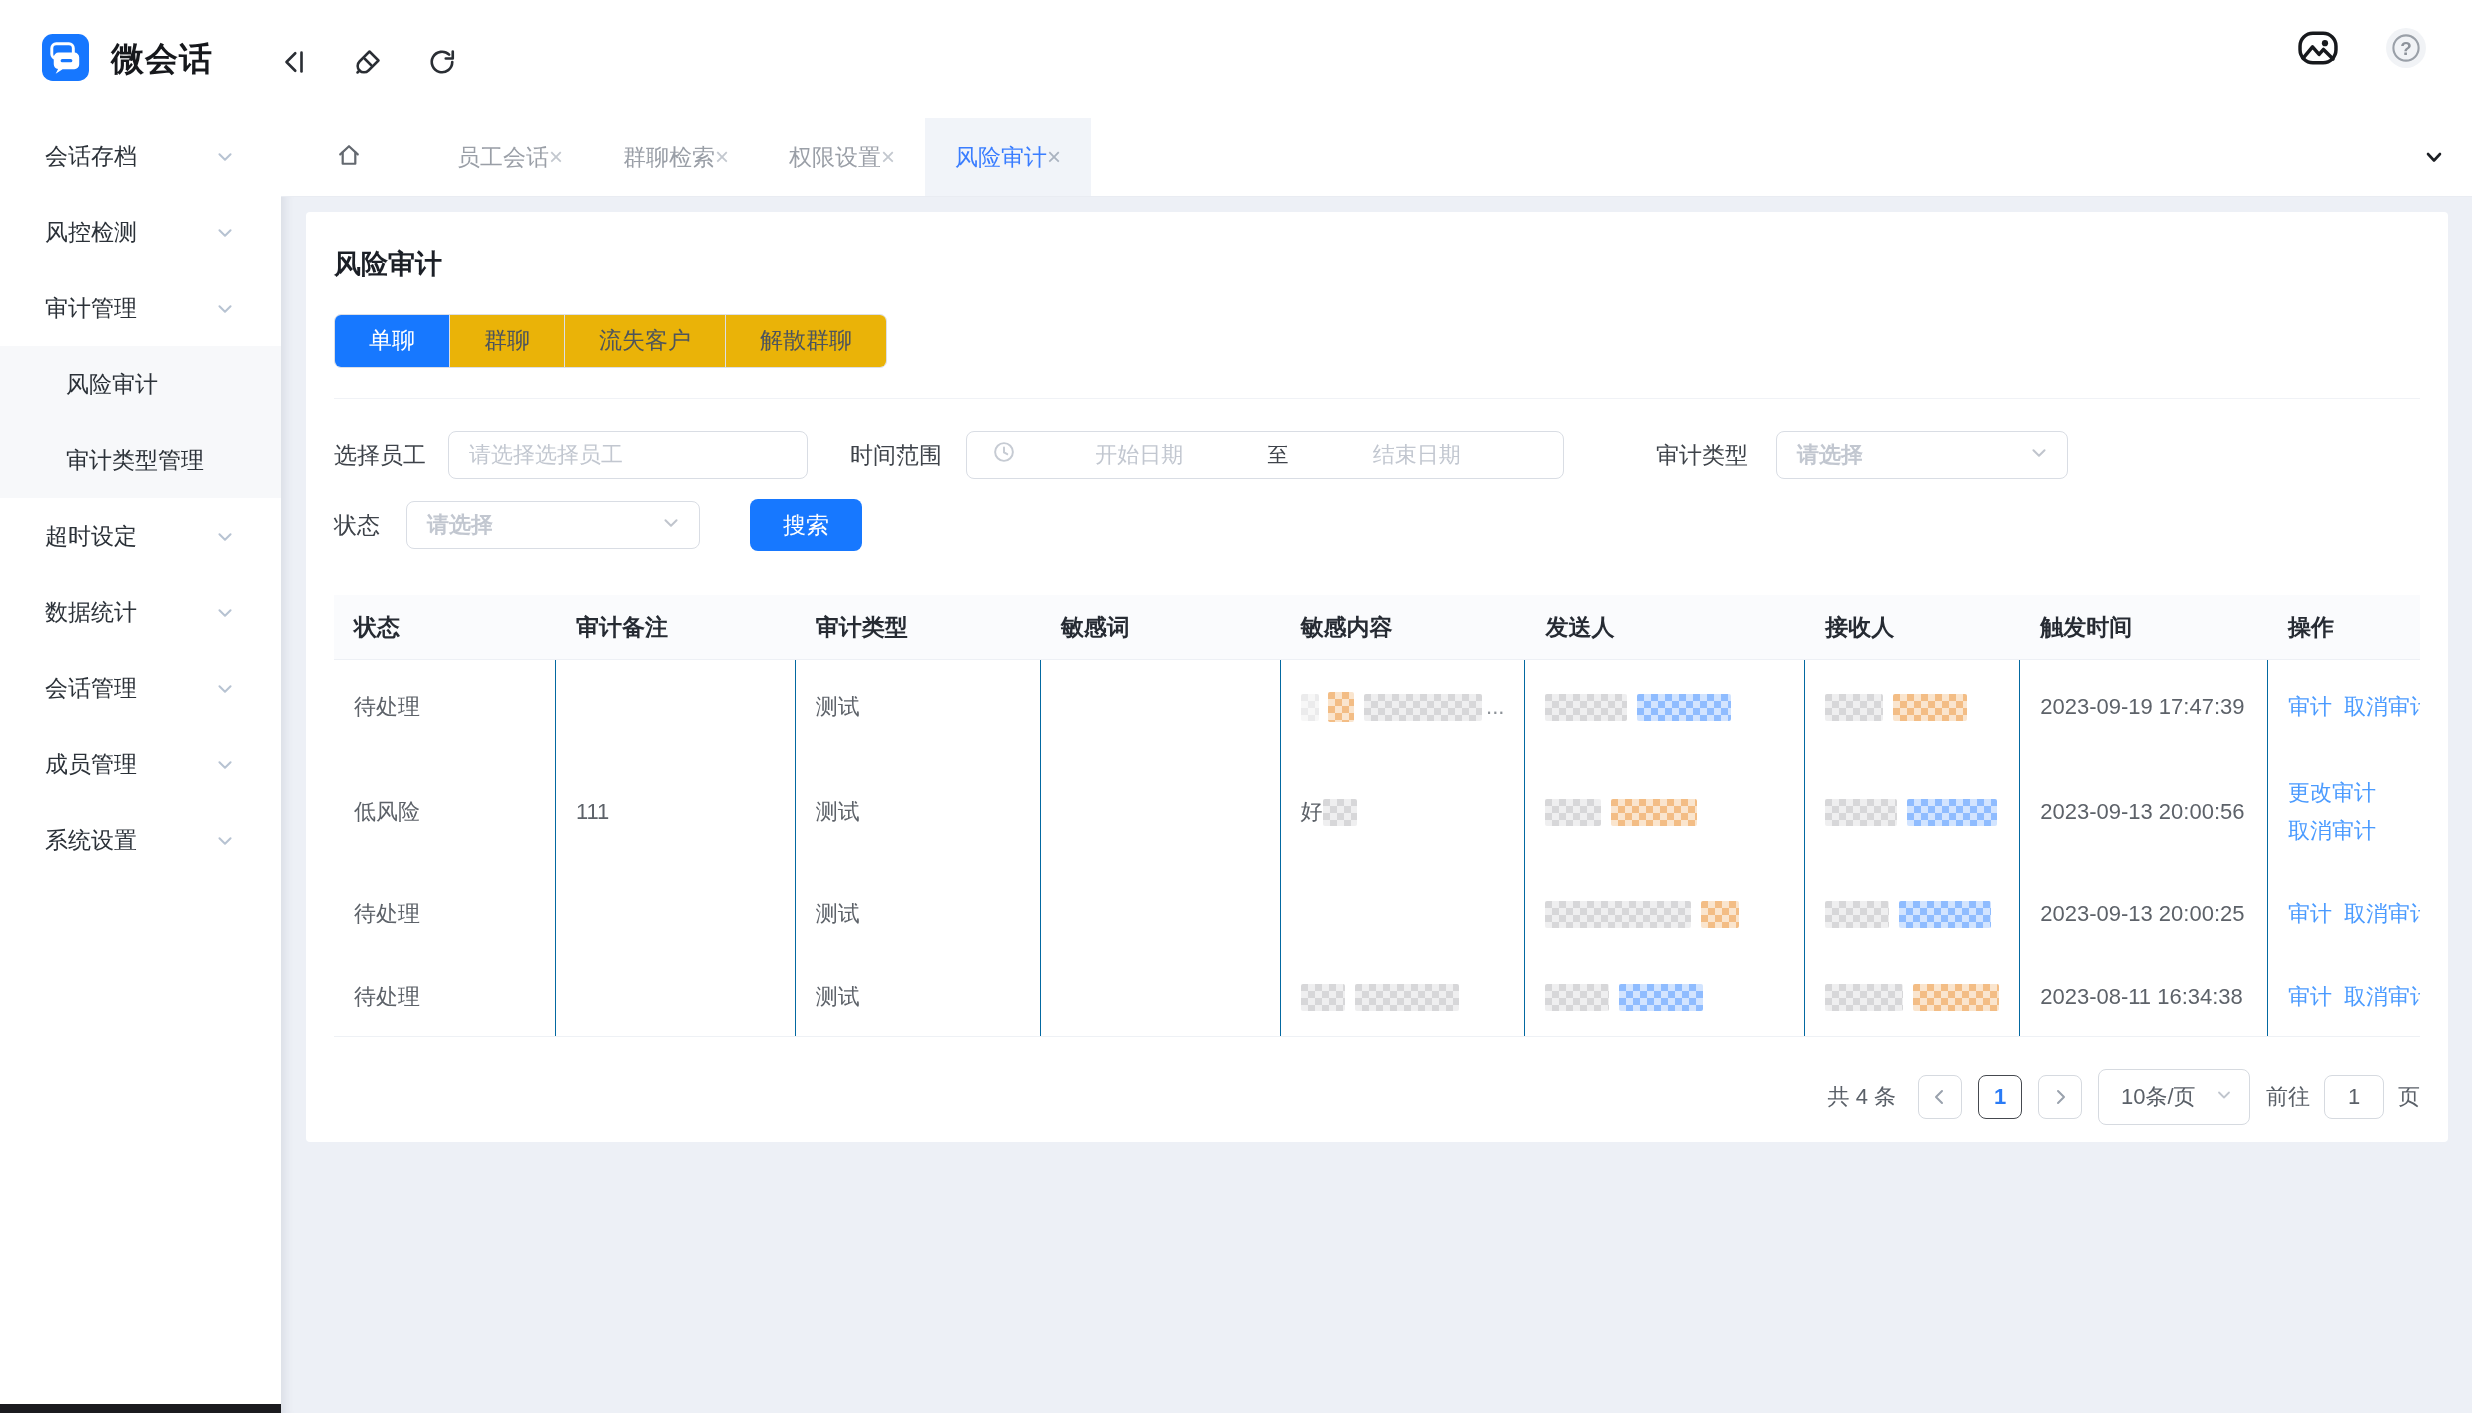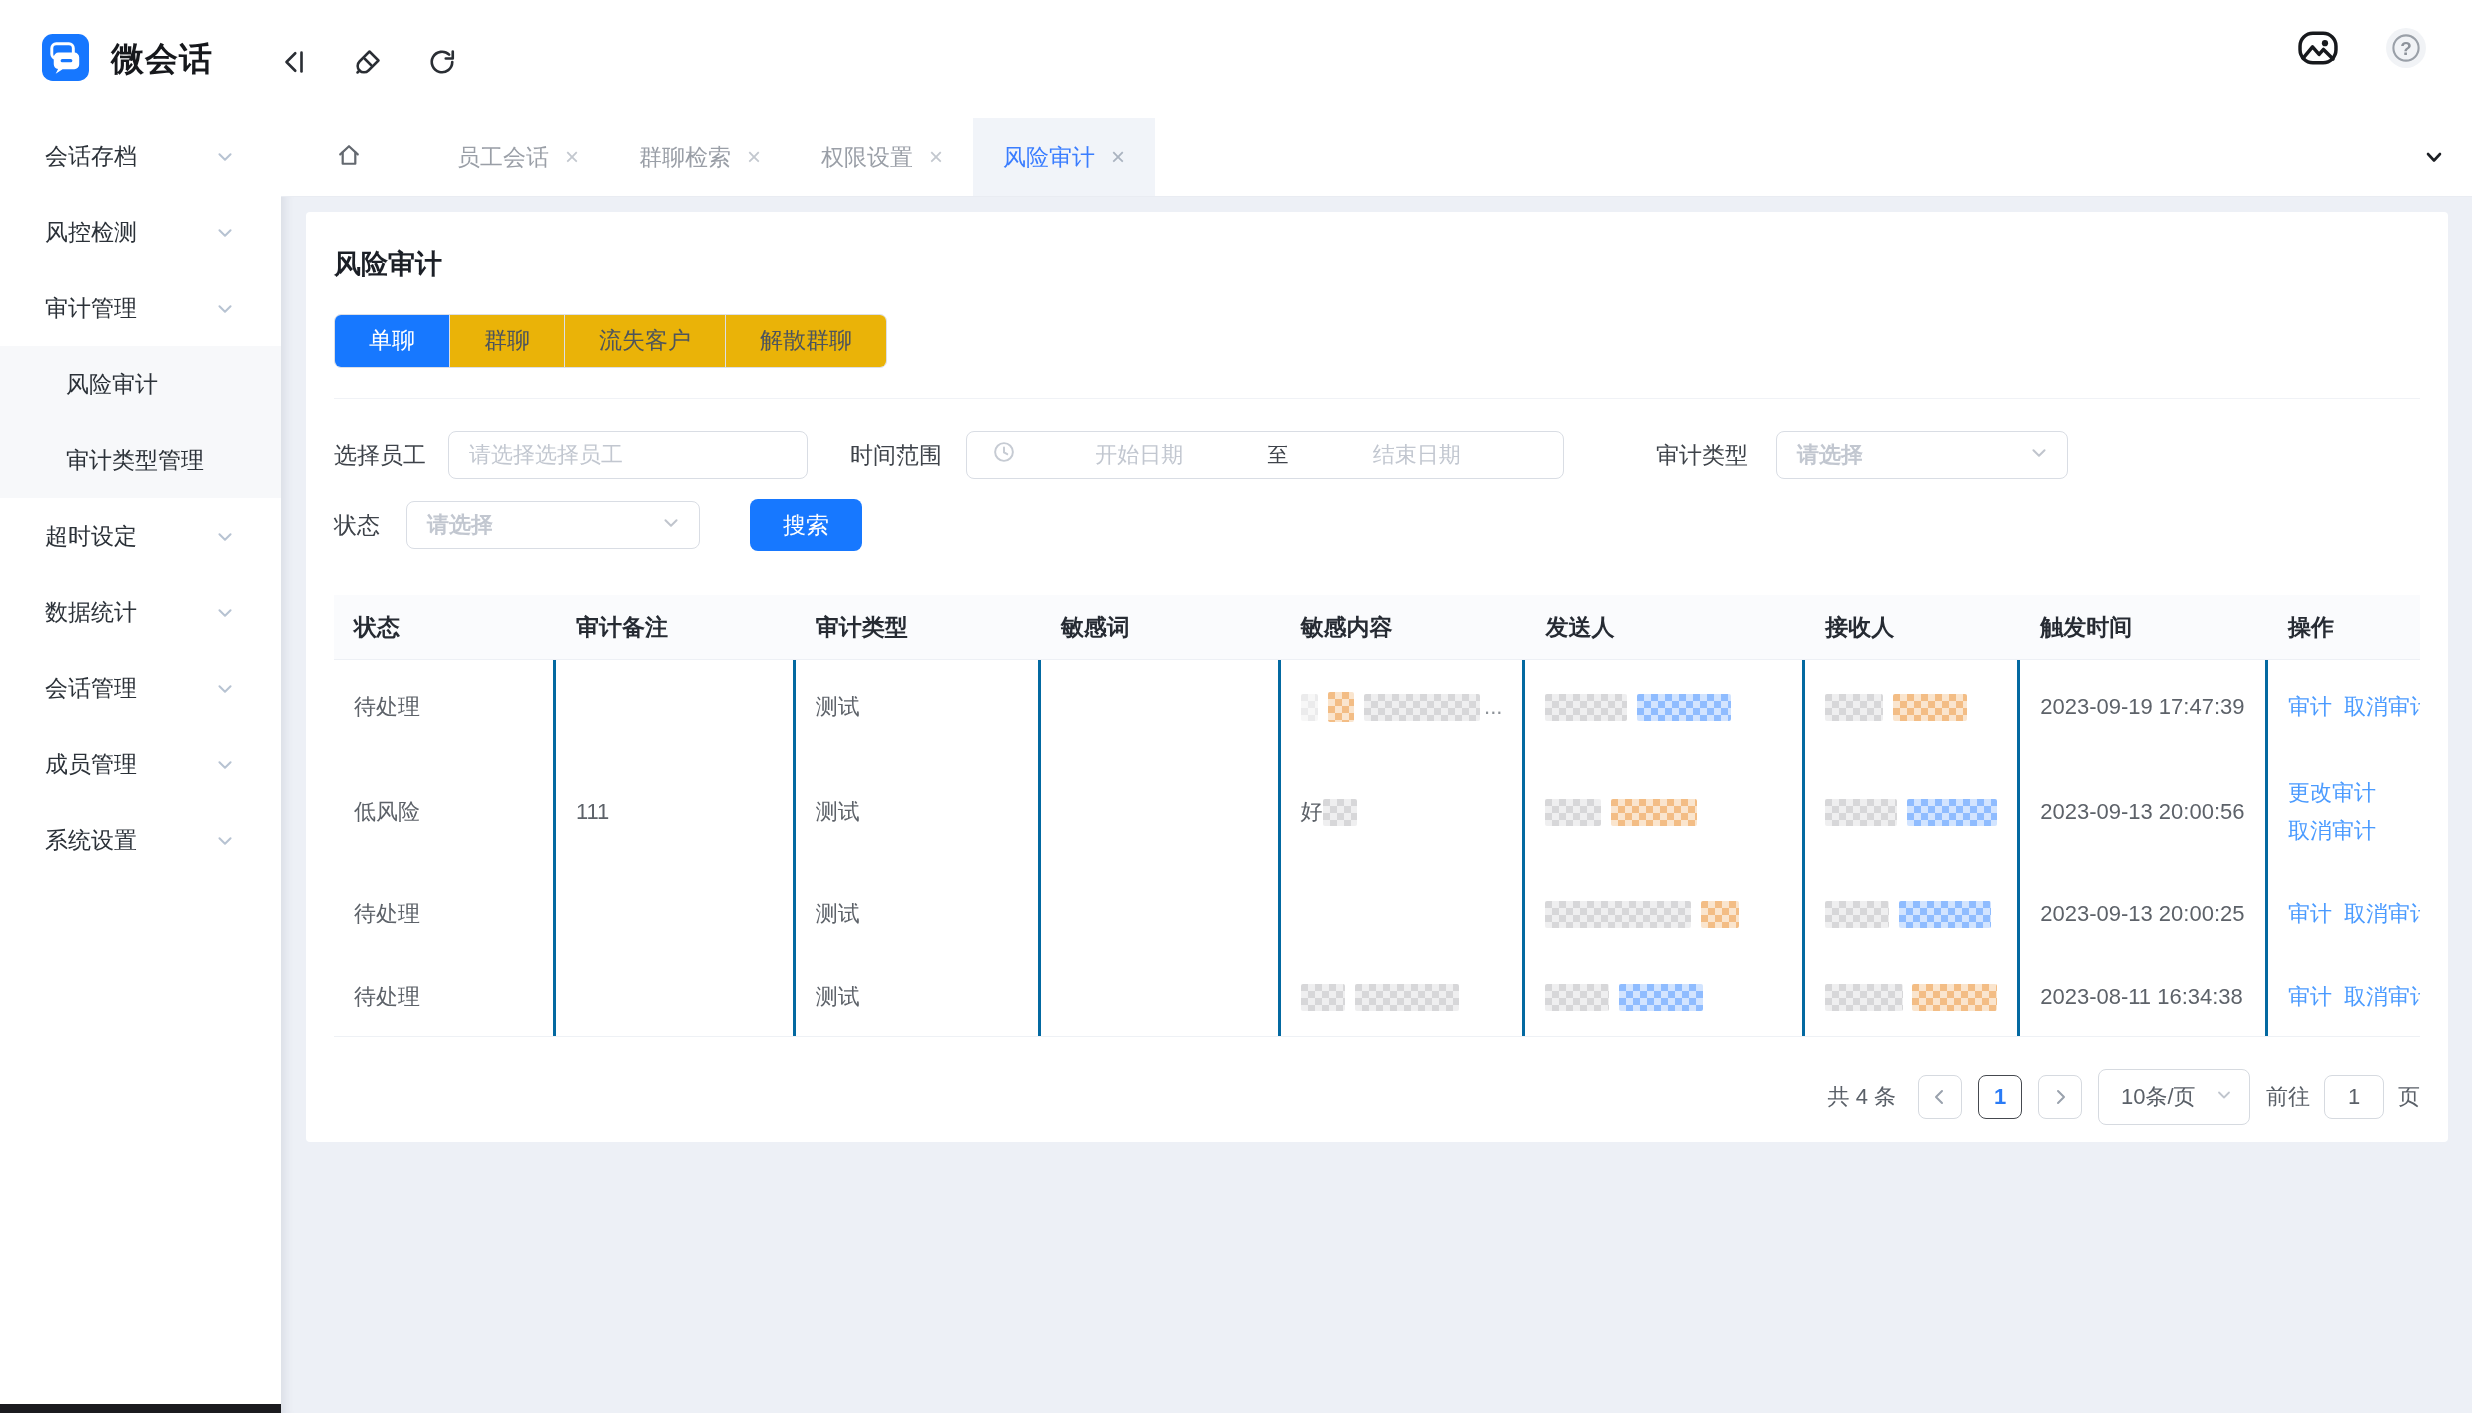--- a/index.html
+++ b/index.html
@@ -20,21 +20,21 @@
   .sidebar { position:absolute; left:0; top:118px; width:281px; height:1295px; background:#fff; z-index:4; }
   .side-item { height:76px; display:flex; align-items:center; padding-left:45px; font-size:23px; color:#2b3138; position:relative; cursor:pointer; }
   .side-item .chev { position:absolute; right:46px; top:50%; margin-top:-10px; }
   .submenu { background:#f7f8fa; }
   .sub-item { height:76px; display:flex; align-items:center; padding-left:66px; font-size:23px; color:#2b3138; cursor:pointer; }
   .bottom-strip { position:absolute; left:0; bottom:0; width:281px; height:9px; background:#1b1b1f; }
   
   .tabbar { position:absolute; left:281px; top:118px; width:2191px; height:79px; background:#fff; border-bottom:1px solid #e9ecf2; display:flex; align-items:stretch; z-index:3; }
   .home-slot { display:flex; align-items:center; padding:0 28px 0 54px; cursor:pointer; }
   .tabs { display:flex; margin-left:36px; }
-  .tab { display:flex; align-items:center; gap:16px; padding:0 30px; font-size:23px; color:#9a9fa7; cursor:pointer; }
+  .tab { display:flex; align-items:center; gap:0; padding:0 30px; font-size:23px; color:#9a9fa7; cursor:pointer; }
   .tab .close { font-size:24px; color:#c3c8cf; line-height:1; }
   .tab.active { background:#f1f4f9; color:#3a7dff; }
   .tab.active .close { color:#aab3c0; }
   .tab-overflow { position:absolute; right:26px; top:0; height:78px; display:flex; align-items:center; cursor:pointer; }
   
   .content { position:absolute; left:281px; top:197px; width:2191px; height:1216px; background:#edf0f6;
              box-shadow: inset 14px 0 12px -12px rgba(30,40,70,.12); }
   .card { position:absolute; left:25px; top:15px; width:2142px; height:930px; background:#fff; border-radius:4px; padding:28px; }
   .page-title { font-size:27px; font-weight:700; color:#1b1f26; margin-top:6px; }
   
@@ -60,21 +60,21 @@
   .sel-status { width:294px; margin-left:26px; }
   .gap-time { margin-left:42px; }
   .gap-type { margin-left:92px; }
   .btn-primary { margin-left:50px; width:112px; height:52px; background:#1778ff; color:#fff; font-size:23px; border:none; border-radius:8px; cursor:pointer; }
   
   .table { margin-top:44px; }
   .thead { display:flex; background:#fafbfd; border-bottom:1px solid #edf0f5; }
   .th { font-weight:700; color:#262b33; font-size:23px; height:64px; display:flex; align-items:center; padding:0 20px; }
   .tbody { border-bottom:1px solid #eef1f5; }
   .tr { display:flex; }
-  .td { display:flex; align-items:center; padding:0 20px; font-size:22px; color:#5d6269; border-right:3px solid #0369a1; overflow:hidden; }
+  .td { display:flex; align-items:center; padding:0 20px; font-size:22px; color:#5d6269; border-right:1px solid #0369a1; overflow:hidden; }
   .td.last { border-right:none; }
   .c1{width:222px}.c2{width:240px}.c3{width:245px}.c4{width:240px}.c5{width:245px}
   .c6{width:280px}.c7{width:215px}.c8{width:248px}.c9{width:152px}
   .h1{height:94px}.h2{height:116px}.h3{height:88px}.h4{height:78px}
   .time { white-space:nowrap; letter-spacing:0; }
   .link { color:#4b9bff; cursor:pointer; white-space:nowrap; }
   .actions { gap:12px; }
   .actions.stacked { flex-direction:column; align-items:flex-start; justify-content:center; gap:8px; }
   
   .mosaic { display:inline-block; height:27px; border-radius:2px; vertical-align:middle;

